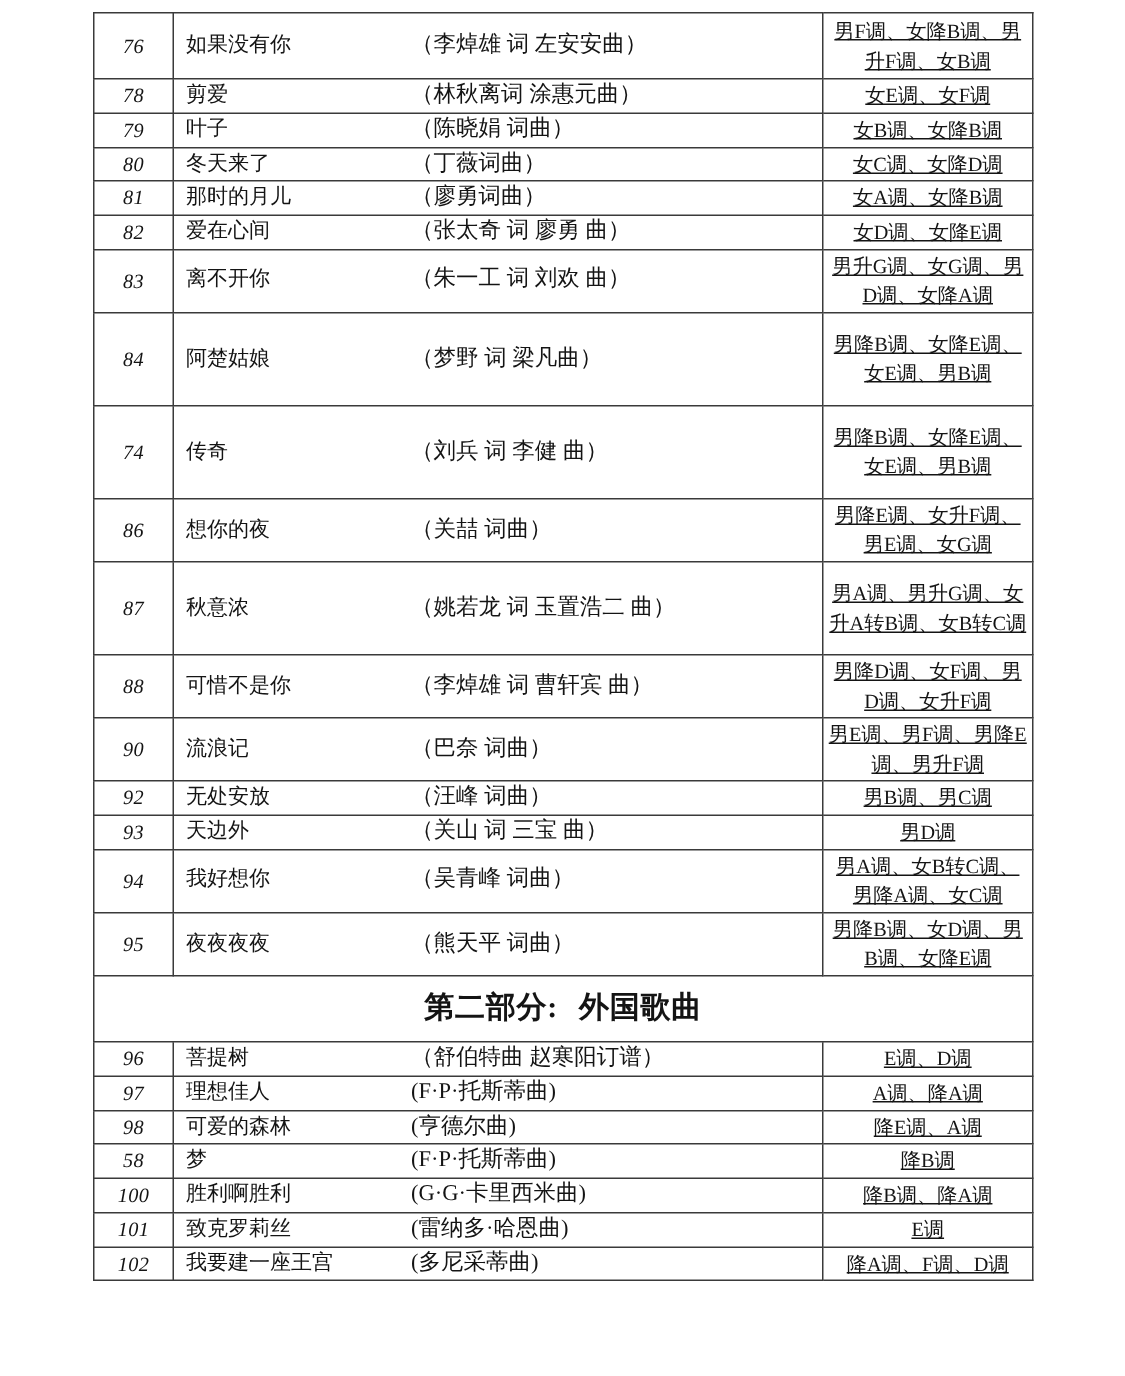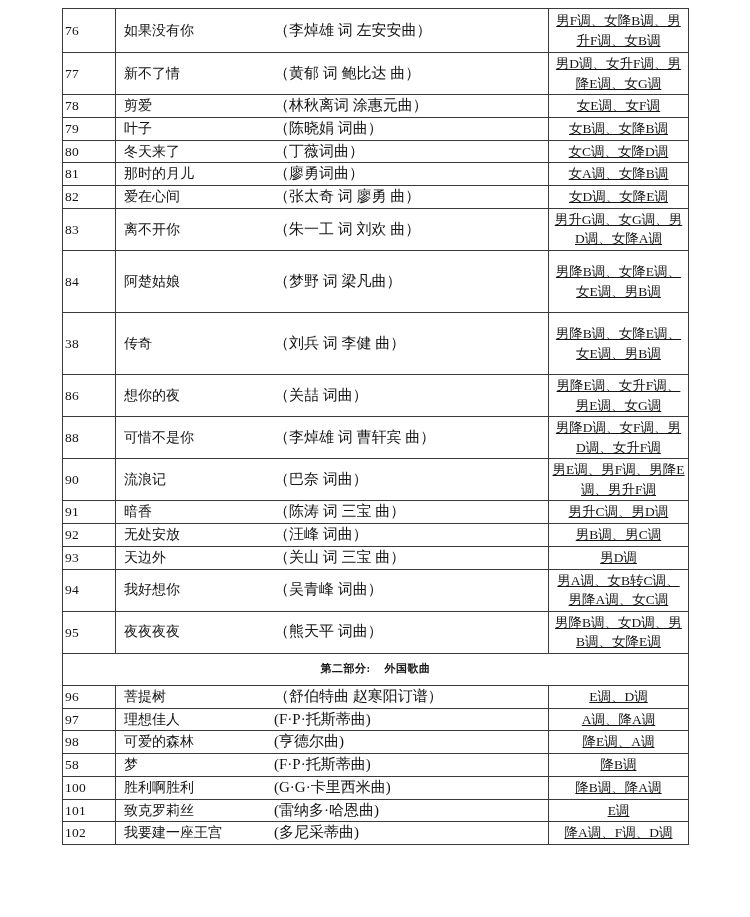--- a/index.html
+++ b/index.html
@@ -34,23 +34,24 @@
     vertical-align: middle;
     font-size: 13.5px;
     line-height: 1.45;
     color: #141414;
   }
   col.c-num   { width: 53px; }
   col.c-title { width: 433px; }
   col.c-keys  { width: 140px; }
 
   .cell-num {
-    text-align: left;
+    text-align: center;
     font-size: 14px;
     letter-spacing: 0.3px;
+    font-style: italic;
   }
   .cell-title {
     padding-left: 8px !important;
     position: relative;
     white-space: nowrap;
   }
   .title-text {
     display: inline-block;
     width: 150px;
     font-size: 14px;
@@ -62,21 +63,21 @@
   .cell-keys {
     text-align: center;
     font-size: 13.5px;
     line-height: 1.5;
     padding: 1px 3px !important;
     text-decoration: underline;
   }
   .section-row td {
     text-align: center;
     font-weight: bold;
-    font-size: 11px;
+    font-size: 20px;
     padding: 7px 0 !important;
     letter-spacing: 0.5px;
   }
   .section-row .gap {
     display: inline-block;
     width: 14px;
   }
 </style>
 </head>
 <body>
@@ -89,25 +90,20 @@
       <col class="c-keys">
     </colgroup>
     <tbody>
 
       <tr style="height:44px">
         <td class="cell-num">76</td>
         <td class="cell-title"><span class="title-text">如果没有你</span><span class="author-text">（李焯雄 词  左安安曲）</span></td>
         <td class="cell-keys">男F调、女降B调、男升F调、女B调</td>
       </tr>
 
-      <tr style="height:42px">
-        <td class="cell-num">77</td>
-        <td class="cell-title"><span class="title-text">新不了情</span><span class="author-text">（黄郁 词  鲍比达 曲）</span></td>
-        <td class="cell-keys">男D调、女升F调、男降E调、女G调</td>
-      </tr>
 
       <tr style="height:21px">
         <td class="cell-num">78</td>
         <td class="cell-title"><span class="title-text">剪爱</span><span class="author-text">（林秋离词  涂惠元曲）</span></td>
         <td class="cell-keys">女E调、女F调</td>
       </tr>
 
       <tr style="height:21px">
         <td class="cell-num">79</td>
         <td class="cell-title"><span class="title-text">叶子</span><span class="author-text">（陈晓娟 词曲）</span></td>
@@ -138,50 +134,50 @@
         <td class="cell-keys">男升G调、女G调、男D调、女降A调</td>
       </tr>
 
       <tr style="height:62px">
         <td class="cell-num">84</td>
         <td class="cell-title"><span class="title-text">阿楚姑娘</span><span class="author-text">（梦野 词  梁凡曲）</span></td>
         <td class="cell-keys">男降B调、女降E调、女E调、男B调</td>
       </tr>
 
       <tr style="height:62px">
-        <td class="cell-num">38</td>
+        <td class="cell-num">74</td>
         <td class="cell-title"><span class="title-text">传奇</span><span class="author-text">（刘兵 词  李健 曲）</span></td>
         <td class="cell-keys">男降B调、女降E调、女E调、男B调</td>
       </tr>
 
       <tr style="height:42px">
         <td class="cell-num">86</td>
         <td class="cell-title"><span class="title-text">想你的夜</span><span class="author-text">（关喆 词曲）</span></td>
         <td class="cell-keys">男降E调、女升F调、男E调、女G调</td>
       </tr>
 
+      <tr style="height:62px">
+        <td class="cell-num">87</td>
+        <td class="cell-title"><span class="title-text">秋意浓</span><span class="author-text">（姚若龙 词  玉置浩二 曲）</span></td>
+        <td class="cell-keys">男A调、男升G调、女升A转B调、女B转C调</td>
+      </tr>
 
       <tr style="height:42px">
         <td class="cell-num">88</td>
         <td class="cell-title"><span class="title-text">可惜不是你</span><span class="author-text">（李焯雄 词  曹轩宾 曲）</span></td>
         <td class="cell-keys">男降D调、女F调、男D调、女升F调</td>
       </tr>
 
 
       <tr style="height:42px">
         <td class="cell-num">90</td>
         <td class="cell-title"><span class="title-text">流浪记</span><span class="author-text">（巴奈 词曲）</span></td>
         <td class="cell-keys">男E调、男F调、男降E调、男升F调</td>
       </tr>
 
-      <tr style="height:21px">
-        <td class="cell-num">91</td>
-        <td class="cell-title"><span class="title-text">暗香</span><span class="author-text">（陈涛 词  三宝 曲）</span></td>
-        <td class="cell-keys">男升C调、男D调</td>
-      </tr>
 
       <tr style="height:21px">
         <td class="cell-num">92</td>
         <td class="cell-title"><span class="title-text">无处安放</span><span class="author-text">（汪峰 词曲）</span></td>
         <td class="cell-keys">男B调、男C调</td>
       </tr>
 
       <tr style="height:21px">
         <td class="cell-num">93</td>
         <td class="cell-title"><span class="title-text">天边外</span><span class="author-text">（关山 词  三宝 曲）</span></td>

